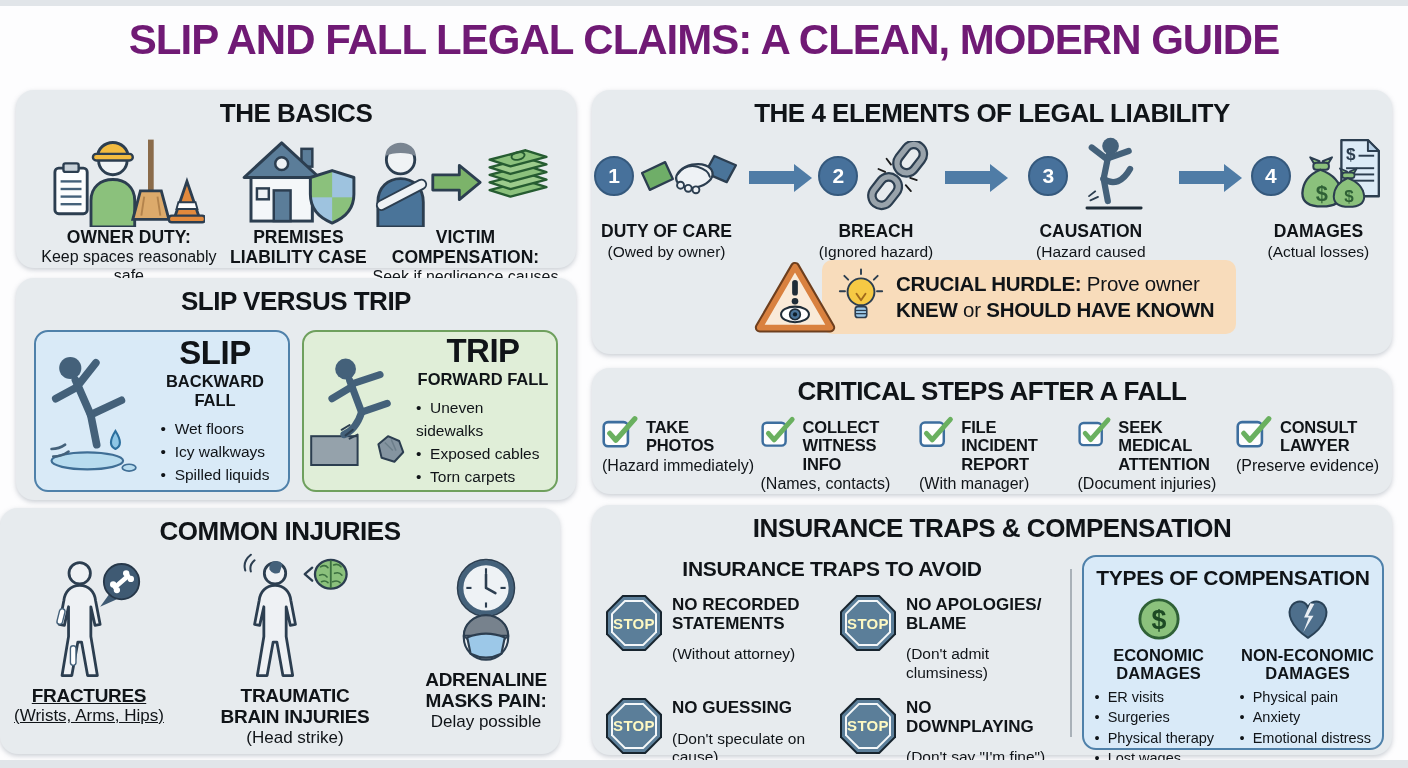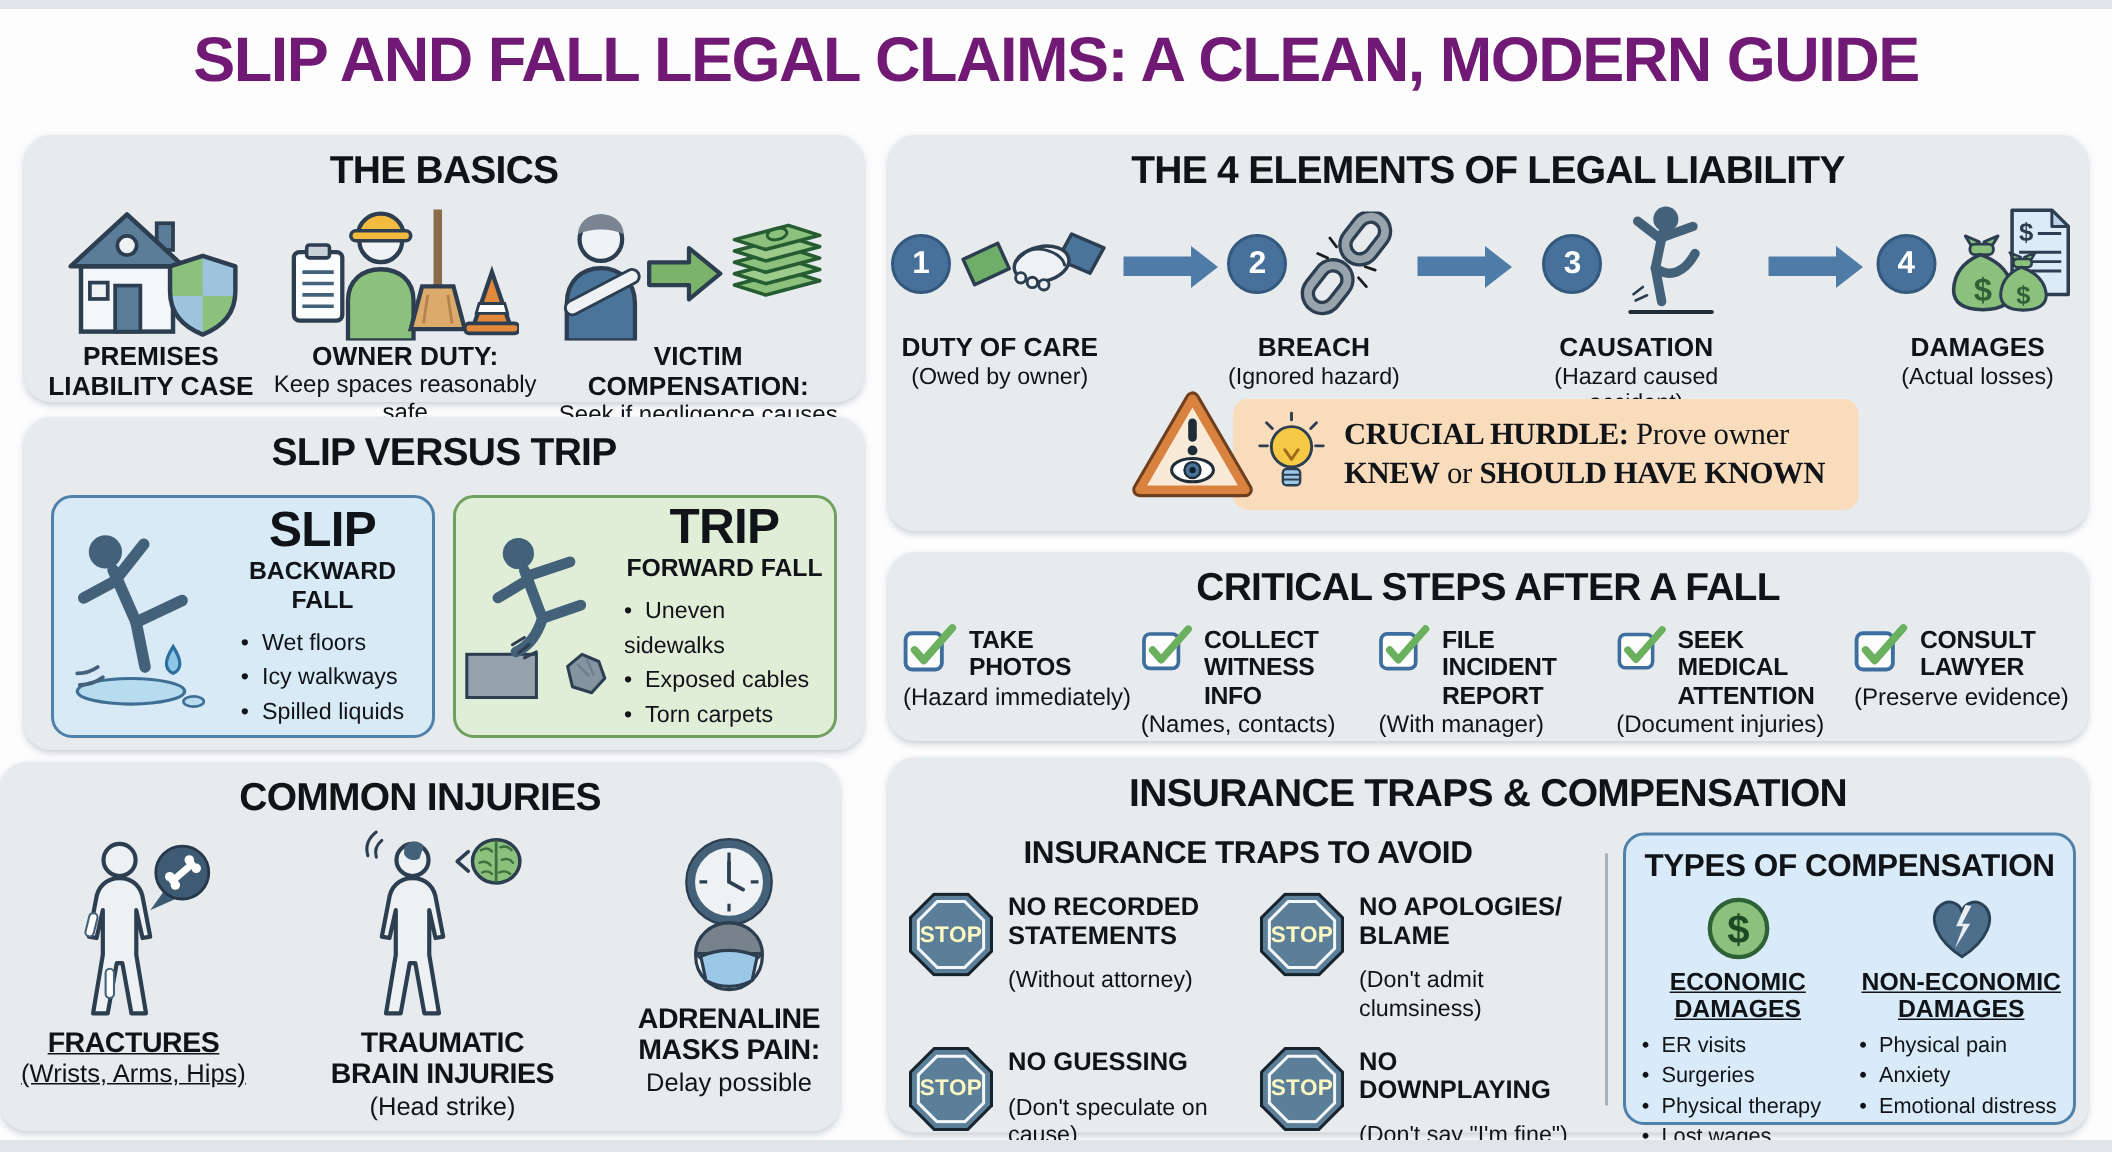--- a/index.html
+++ b/index.html
@@ -42,21 +42,21 @@
   .steps-row{display:flex;align-items:flex-start;justify-content:center;padding:4px 2px 0;}
   .step{display:flex;flex-direction:column;align-items:center;text-align:center;}
   .step-top{display:flex;align-items:center;gap:5px;height:86px;}
   .badge{width:36px;height:36px;border-radius:50%;background:#47719b;border:2px solid #35597d;
          color:#fff;font-weight:bold;font-size:21px;display:flex;align-items:center;justify-content:center;flex:none;}
   .slabel{font-weight:bold;font-size:17.5px;margin-top:3px;line-height:1.1;}
   .ssub{font-size:15.5px;line-height:1.1;margin-top:2px;}
   .flow-arrow{position:relative;width:46px;height:13px;background:#4f7ca6;margin:38px 22px 0 10px;flex:none;}
   .flow-arrow::after{content:"";position:absolute;right:-17px;top:-7.5px;width:0;height:0;
        border-top:14px solid transparent;border-bottom:14px solid transparent;border-left:18px solid #4f7ca6;}
-  .hurdle{position:absolute;left:162px;bottom:14px;display:flex;align-items:flex-end;font-family:Liberation Serif, serif;}
+  .hurdle{position:absolute;left:162px;bottom:14px;display:flex;align-items:flex-start;}
   .hbanner{background:#f8dcbb;border-radius:10px;display:flex;align-items:center;gap:10px;
            padding:7px 22px 7px 14px;margin-left:-14px;}
   .htext{font-size:20.5px;line-height:1.28;letter-spacing:-.2px;}
   .htext b{letter-spacing:-.3px;}
   .tri-wrap{position:relative;z-index:2;}
 
   
   .chk-row{display:flex;justify-content:space-between;padding:8px 10px 0;}
   .chkitem{width:153px;}
   .chktop{display:flex;gap:6px;align-items:flex-start;}
@@ -77,21 +77,21 @@
   .o2{inset:2px;background:#5b7e99;}
   .o3{inset:5px;background:#f4f7f9;}
   .o4{inset:7px;background:#5b7e99;display:flex;align-items:center;justify-content:center;}
   .stoptxt{color:#fef9c3;font-weight:bold;font-size:15px;letter-spacing:.3px;}
   .vdivider{position:absolute;left:478px;top:64px;width:2px;height:168px;background:#a9b1b8;}
   .compbox{position:absolute;left:490px;top:50px;width:298px;height:191px;background:#d9eaf8;
            border:2.5px solid #4f81aa;border-radius:14px;}
   .comp-title{text-align:center;font-weight:bold;font-size:21px;margin-top:9px;letter-spacing:-.3px;}
   .comp-cols{display:flex;justify-content:space-around;margin-top:7px;}
   .compcol{display:flex;flex-direction:column;align-items:center;width:140px;}
-  .clabel{font-weight:bold;font-size:16.5px;text-align:center;line-height:1.12;margin-top:5px;text-decoration:underline;}
+  .clabel{font-weight:bold;font-size:16.5px;text-align:center;line-height:1.12;margin-top:5px;}
   .cbul{font-size:14.5px;line-height:1.4;text-align:left;margin-top:4px;align-self:flex-start;padding-left:6px;}
   .compcol:last-child .cbul{padding-left:2px;}
 </style>
 </head>
 <body>
 
 <div class="canvas">
   <div class="edge-strip edge-top"></div>
 
   <svg width="0" height="0" style="position:absolute" aria-hidden="true">
@@ -101,43 +101,20 @@
         <path d="M50 27 C40 27 34 34 33 43 L28 69 L33.5 70 L38 50 L38 82 L31 124 L41.5 124 L48 88 L52 88 L58.5 124 L69 124 L62 82 L62 50 L66.5 70 L72 69 L67 43 C66 34 60 27 50 27 Z" fill="#eef1f4" stroke="#2c3e50" stroke-width="3" stroke-linejoin="round"></path>
       </symbol>
     </defs>
   </svg>
 
   <div class="main-title">SLIP AND FALL LEGAL CLAIMS: A CLEAN, MODERN GUIDE</div>
 
   <div class="panel" style="left:16px;top:90px;width:560px;height:178px;">
     <div class="ptitle">THE BASICS</div>
     <div class="basics-row">
-      <div class="bitem" style="width:150px;">
-        <div class="ic">
-          <svg viewBox="0 0 125 95" width="124" height="94">
-            <rect x="15" y="45" width="62" height="44" fill="#f4f7f9" stroke="#2c3e50" stroke-width="3"></rect>
-            <rect x="66" y="16" width="11" height="18" fill="#5b7d99" stroke="#2c3e50" stroke-width="2.5"></rect>
-            <polygon points="8,45 46,10 84,45" fill="#5b7d99" stroke="#2c3e50" stroke-width="3" stroke-linejoin="round"></polygon>
-            <circle cx="46" cy="31" r="6.5" fill="#eef2f5" stroke="#2c3e50" stroke-width="2.5"></circle>
-            <rect x="38" y="58" width="17" height="31" fill="#5b7d99" stroke="#2c3e50" stroke-width="2.5"></rect>
-            <rect x="21" y="56" width="12" height="11" fill="#eef2f5" stroke="#2c3e50" stroke-width="2.5"></rect>
-            <clipPath id="shieldclip">
-                <path d="M97 38 l22 7 v17 c0 15 -9.5 24 -22 29 c-12.5 -5 -22 -14 -22 -29 v-17 z"></path>
-              </clipPath>
-            <path d="M97 38 l22 7 v17 c0 15 -9.5 24 -22 29 c-12.5 -5 -22 -14 -22 -29 v-17 z" fill="#9ec3df"></path>
-            <g clip-path="url(#shieldclip)">
-              <rect x="75" y="38" width="22" height="27" fill="#8bc17c"></rect>
-              <rect x="97" y="65" width="22" height="28" fill="#8bc17c"></rect>
-            </g>
-            <path d="M97 38 l22 7 v17 c0 15 -9.5 24 -22 29 c-12.5 -5 -22 -14 -22 -29 v-17 z" fill="none" stroke="#2c3e50" stroke-width="3" stroke-linejoin="round"></path>
-          </svg>
-        </div>
-        <div class="blabel">PREMISES</div>
-        <div class="blabel">LIABILITY CASE</div>
-      </div>
       <div class="bitem" style="width:210px;">
         <div class="ic">
           <svg viewBox="0 0 160 100" width="152" height="95">
             <rect x="2" y="38" width="34" height="48" rx="4" fill="#fcfdfe" stroke="#2c3e50" stroke-width="3"></rect>
             <rect x="11" y="33" width="16" height="9" rx="2" fill="#c9d2d9" stroke="#2c3e50" stroke-width="2.5"></rect>
             <line x1="8" y1="52" x2="30" y2="52" stroke="#44617a" stroke-width="2.5"></line>
             <line x1="8" y1="60" x2="30" y2="60" stroke="#44617a" stroke-width="2.5"></line>
             <line x1="8" y1="68" x2="30" y2="68" stroke="#44617a" stroke-width="2.5"></line>
             <line x1="8" y1="76" x2="30" y2="76" stroke="#44617a" stroke-width="2.5"></line>
             <circle cx="63" cy="30" r="15" fill="#f0f3f5" stroke="#2c3e50" stroke-width="3"></circle>
@@ -148,20 +125,43 @@
             <polygon points="92,62 114,62 122,92 84,92" fill="#dcaa6b" stroke="#2c3e50" stroke-width="3"></polygon>
             <line x1="96" y1="68" x2="93" y2="88" stroke="#b3834c" stroke-width="2"></line>
             <line x1="110" y1="68" x2="113" y2="88" stroke="#b3834c" stroke-width="2"></line>
             <polygon points="128,90 141,52 154,90" fill="#e2893c" stroke="#2c3e50" stroke-width="3"></polygon>
             <polygon points="132,74 150,74 152,81 130,81" fill="#fdfdfd" stroke="#2c3e50" stroke-width="2"></polygon>
             <rect x="122" y="88" width="38" height="7" rx="3" fill="#e2893c" stroke="#2c3e50" stroke-width="2.5"></rect>
           </svg>
         </div>
         <div class="blabel">OWNER DUTY:</div>
         <div class="bsub">Keep spaces reasonably safe</div>
+      </div>
+      <div class="bitem" style="width:150px;">
+        <div class="ic">
+          <svg viewBox="0 0 125 95" width="124" height="94">
+            <rect x="15" y="45" width="62" height="44" fill="#f4f7f9" stroke="#2c3e50" stroke-width="3"></rect>
+            <rect x="66" y="16" width="11" height="18" fill="#5b7d99" stroke="#2c3e50" stroke-width="2.5"></rect>
+            <polygon points="8,45 46,10 84,45" fill="#5b7d99" stroke="#2c3e50" stroke-width="3" stroke-linejoin="round"></polygon>
+            <circle cx="46" cy="31" r="6.5" fill="#eef2f5" stroke="#2c3e50" stroke-width="2.5"></circle>
+            <rect x="38" y="58" width="17" height="31" fill="#5b7d99" stroke="#2c3e50" stroke-width="2.5"></rect>
+            <rect x="21" y="56" width="12" height="11" fill="#eef2f5" stroke="#2c3e50" stroke-width="2.5"></rect>
+            <clipPath id="shieldclip">
+                <path d="M97 38 l22 7 v17 c0 15 -9.5 24 -22 29 c-12.5 -5 -22 -14 -22 -29 v-17 z"></path>
+              </clipPath>
+            <path d="M97 38 l22 7 v17 c0 15 -9.5 24 -22 29 c-12.5 -5 -22 -14 -22 -29 v-17 z" fill="#9ec3df"></path>
+            <g clip-path="url(#shieldclip)">
+              <rect x="75" y="38" width="22" height="27" fill="#8bc17c"></rect>
+              <rect x="97" y="65" width="22" height="28" fill="#8bc17c"></rect>
+            </g>
+            <path d="M97 38 l22 7 v17 c0 15 -9.5 24 -22 29 c-12.5 -5 -22 -14 -22 -29 v-17 z" fill="none" stroke="#2c3e50" stroke-width="3" stroke-linejoin="round"></path>
+          </svg>
+        </div>
+        <div class="blabel">PREMISES</div>
+        <div class="blabel">LIABILITY CASE</div>
       </div>
       <div class="bitem" style="width:205px;">
         <div class="ic">
           <svg viewBox="0 0 200 95" width="190" height="90">
             <circle cx="32" cy="24" r="15" fill="#f0f3f5" stroke="#2c3e50" stroke-width="3"></circle>
             <path d="M16 20 a16 14 0 0 1 32 0 a22 10 0 0 0 -32 0 z" fill="#7a8591"></path>
             <path d="M8 95 v-26 c0 -16 11 -25 24 -25 s24 9 24 25 v26 z" fill="#4a7499" stroke="#2c3e50" stroke-width="3"></path>
             <path d="M12 72 L54 50" stroke="#2c3e50" stroke-width="12" stroke-linecap="round"></path>
             <path d="M12 72 L54 50" stroke="#eef2f5" stroke-width="8" stroke-linecap="round"></path>
             <polygon points="66,40 94,40 94,30 116,48 94,66 94,56 66,56" fill="#7cb36a" stroke="#2c3e50" stroke-width="3" stroke-linejoin="round"></polygon>

